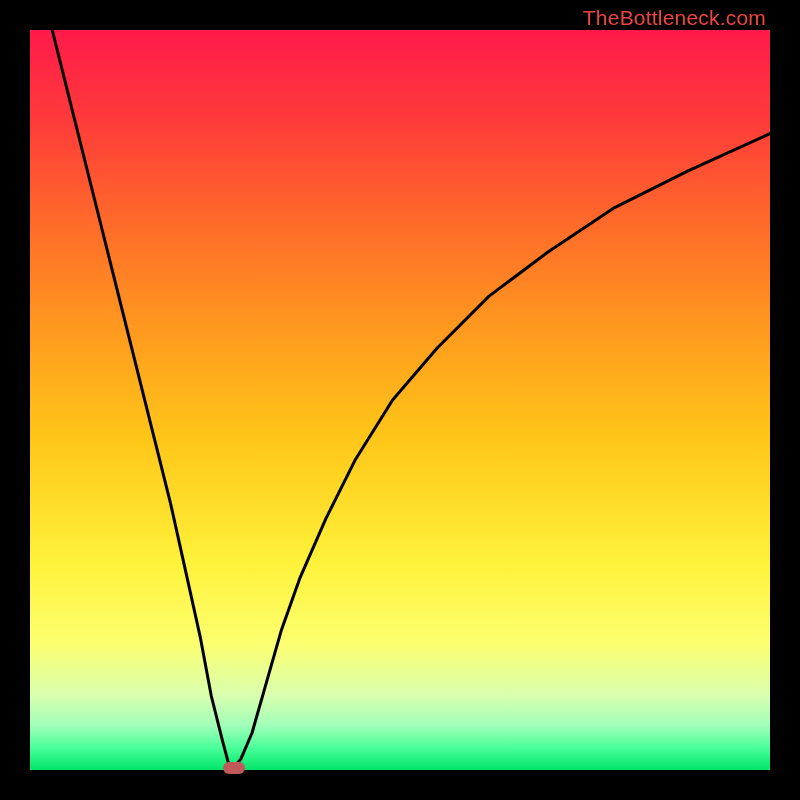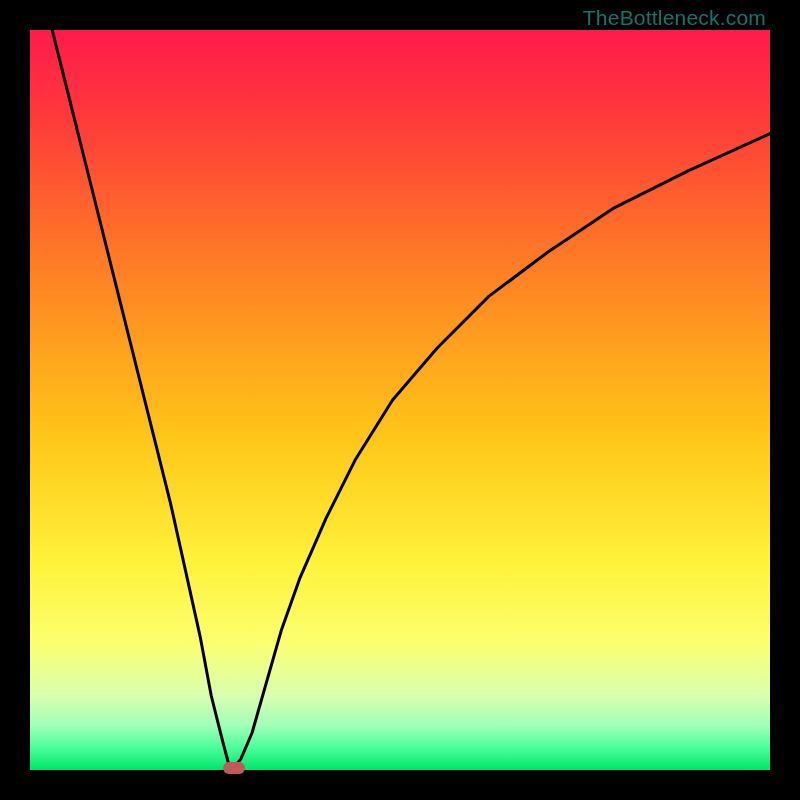--- a/index.html
+++ b/index.html
@@ -33,21 +33,21 @@
       #d8ffb0 90%,
       #a0ffb8 94%,
       #4aff9a 97%,
       #00e56a 100%
     );
   }
   .watermark {
     position: absolute;
     top: 6px;
     right: 34px;
-    color: #0f766e;
+    color: #ef4444;
     font-size: 21px;
     letter-spacing: 0.2px;
     user-select: none;
   }
   .curve {
     position: absolute;
     left: 0;
     top: 0;
     width: 740px;
     height: 740px;

